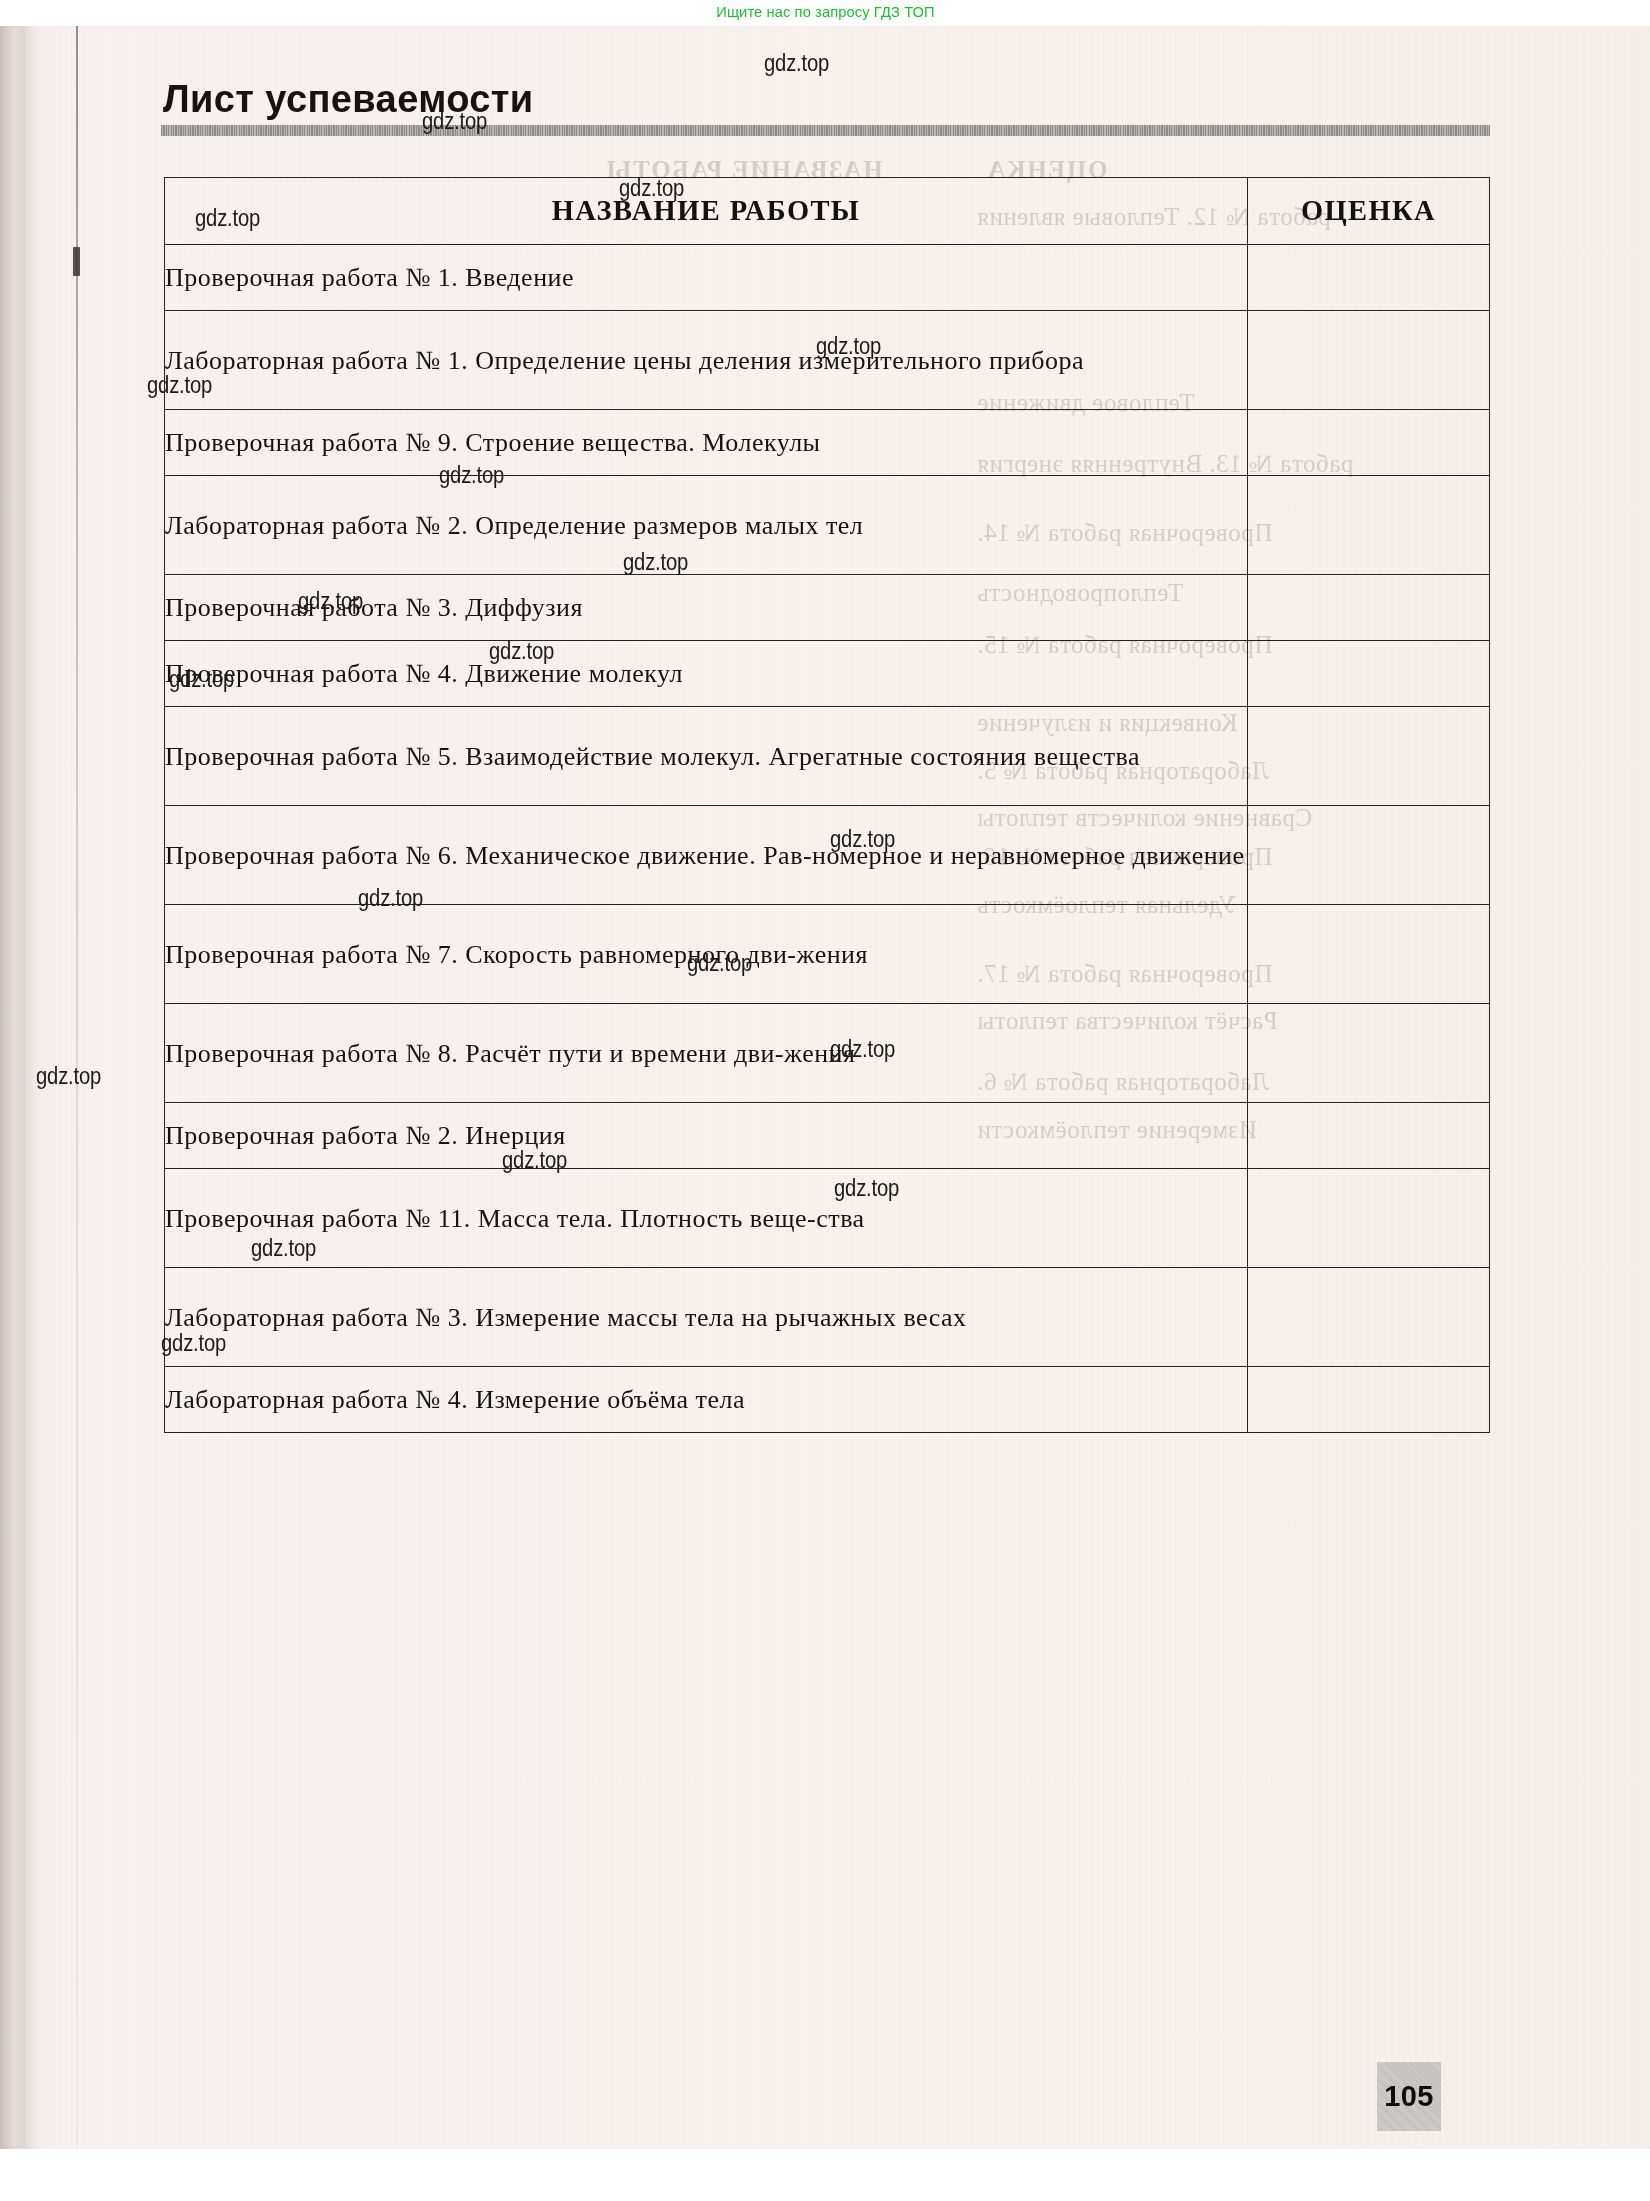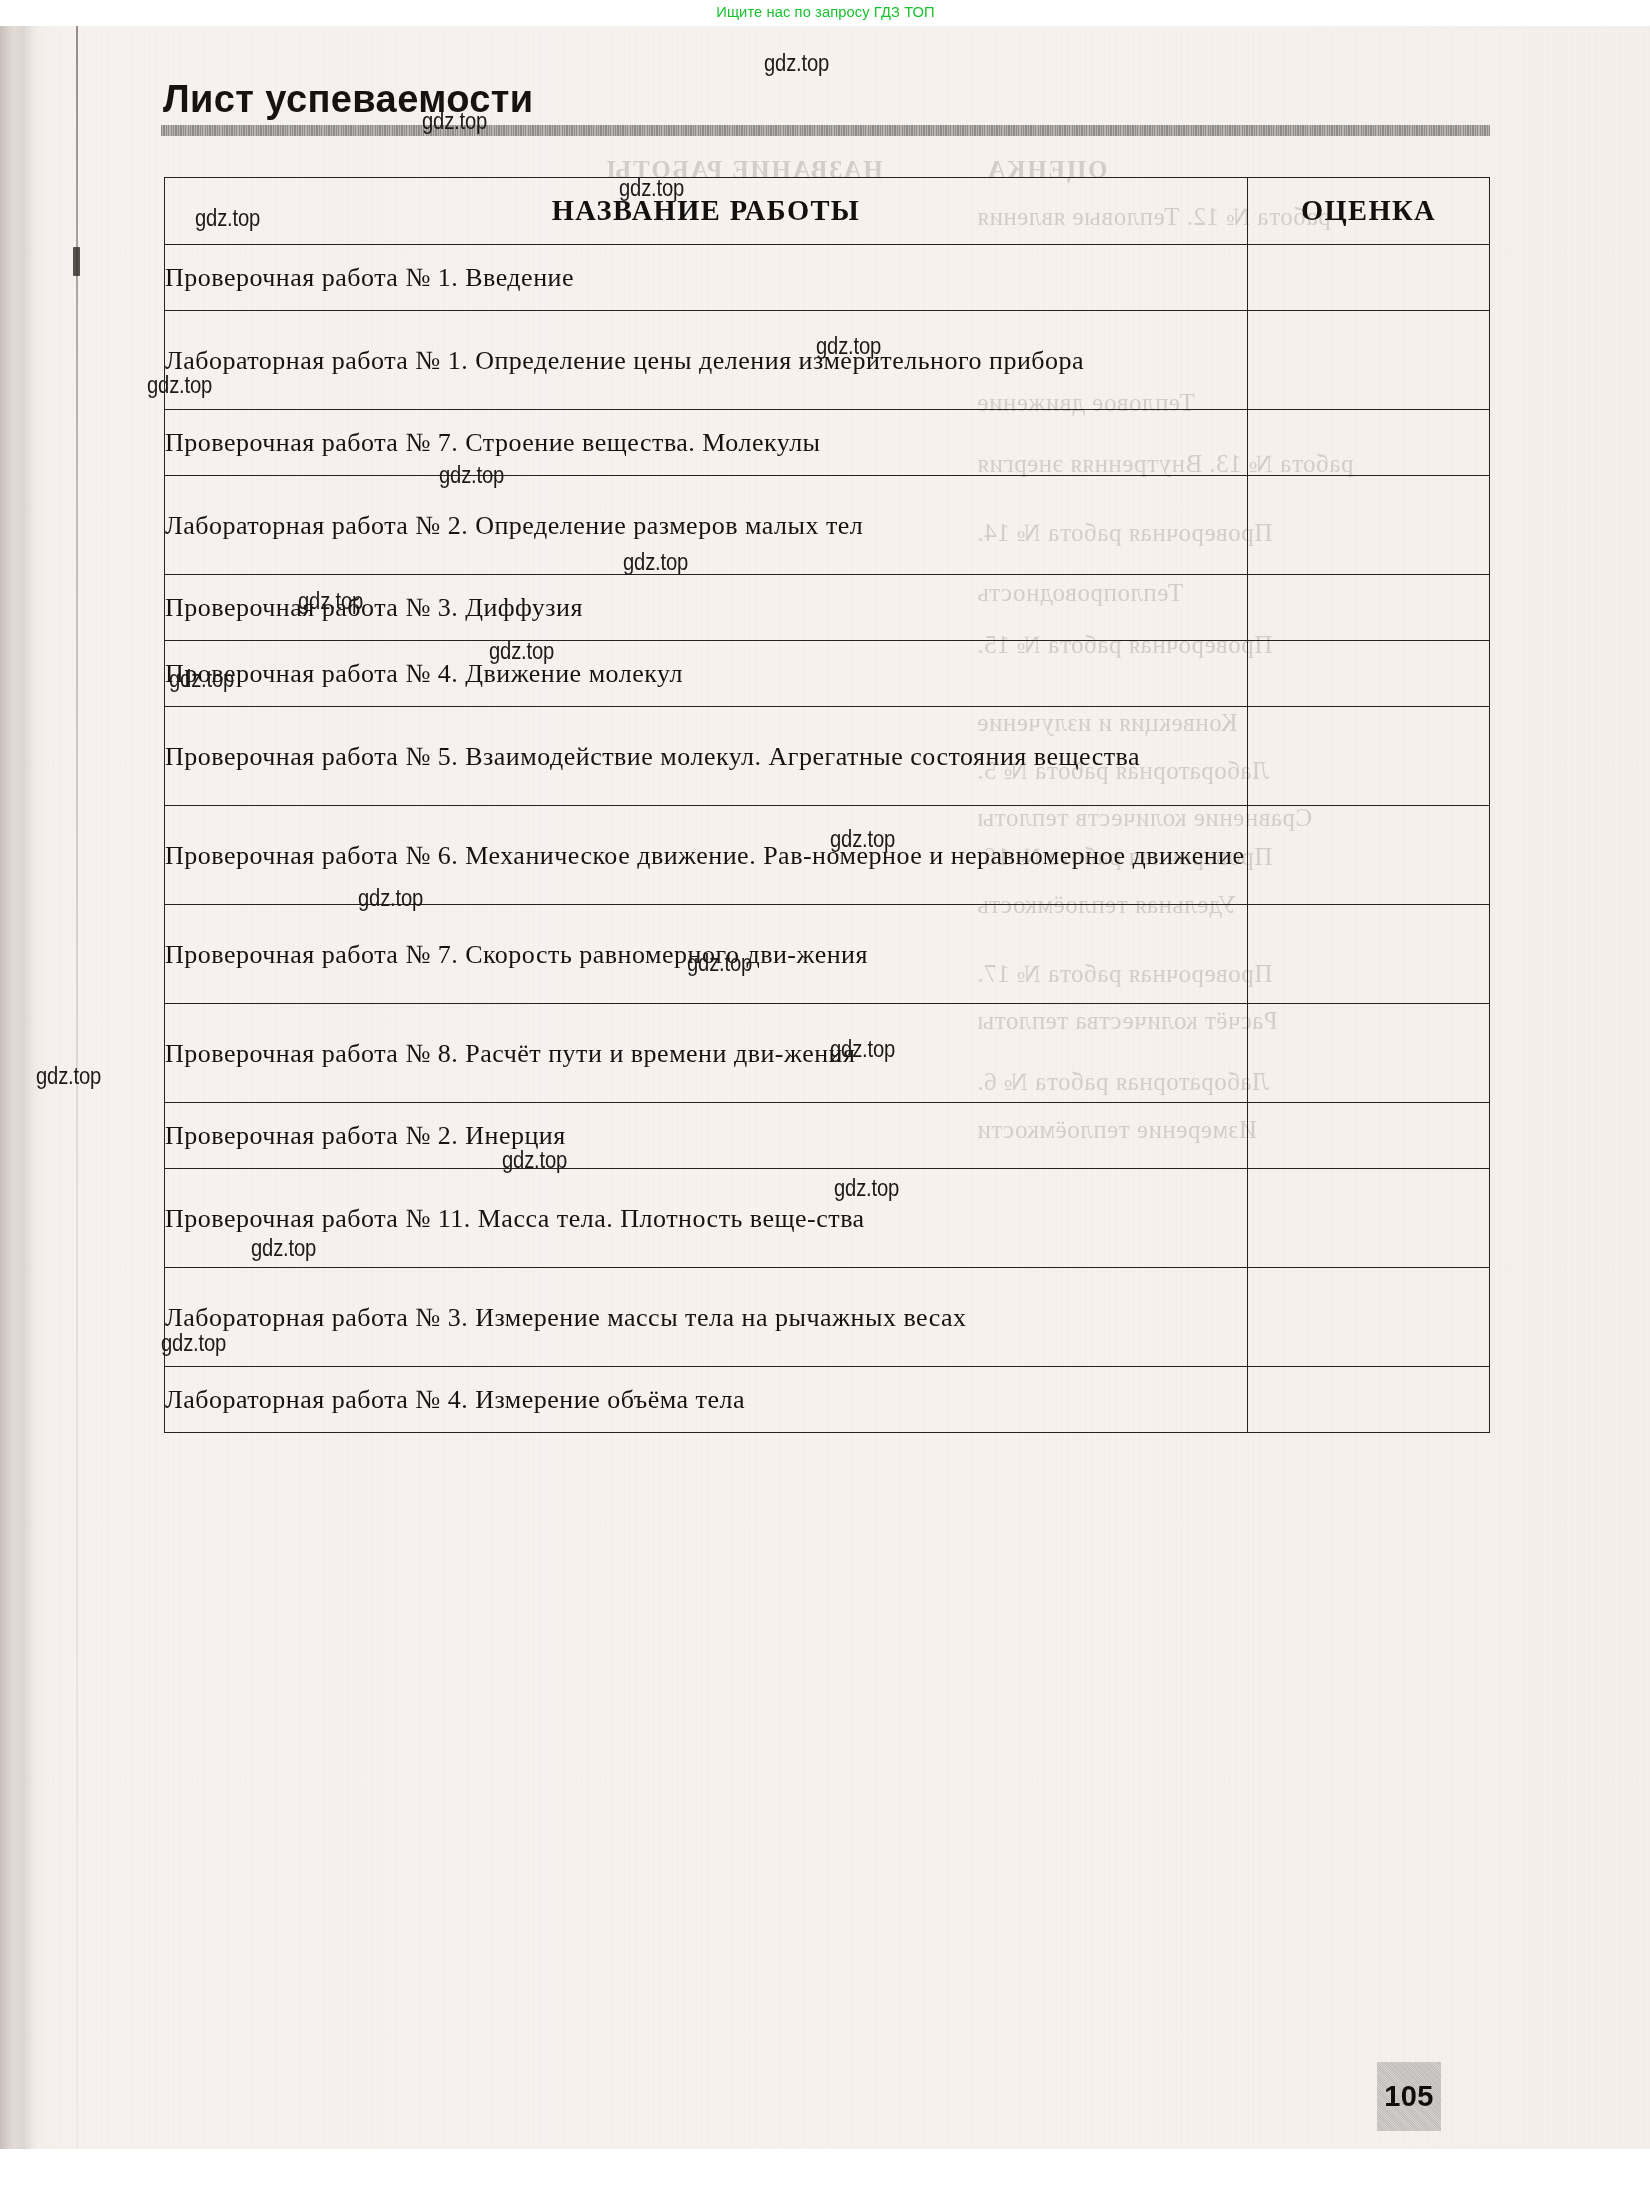--- a/index.html
+++ b/index.html
@@ -309,21 +309,21 @@
         <tbody id="grade-table-body">
             <tr data-rowh="1">
               <td class="name-cell">Проверочная работа № 1. Введение</td>
               <td class="grade-cell"></td>
             </tr>
             <tr data-rowh="2">
               <td class="name-cell">Лабораторная работа № 1. Определение цены деления измерительного прибора</td>
               <td class="grade-cell"></td>
             </tr>
             <tr data-rowh="1">
-              <td class="name-cell">Проверочная работа № 7. Строение вещества. Молекулы</td>
+              <td class="name-cell">Проверочная работа № 9. Строение вещества. Молекулы</td>
               <td class="grade-cell"></td>
             </tr>
             <tr data-rowh="2">
               <td class="name-cell">Лабораторная работа № 2. Определение размеров малых тел</td>
               <td class="grade-cell"></td>
             </tr>
             <tr data-rowh="1">
               <td class="name-cell">Проверочная работа № 3. Диффузия</td>
               <td class="grade-cell"></td>
             </tr>

